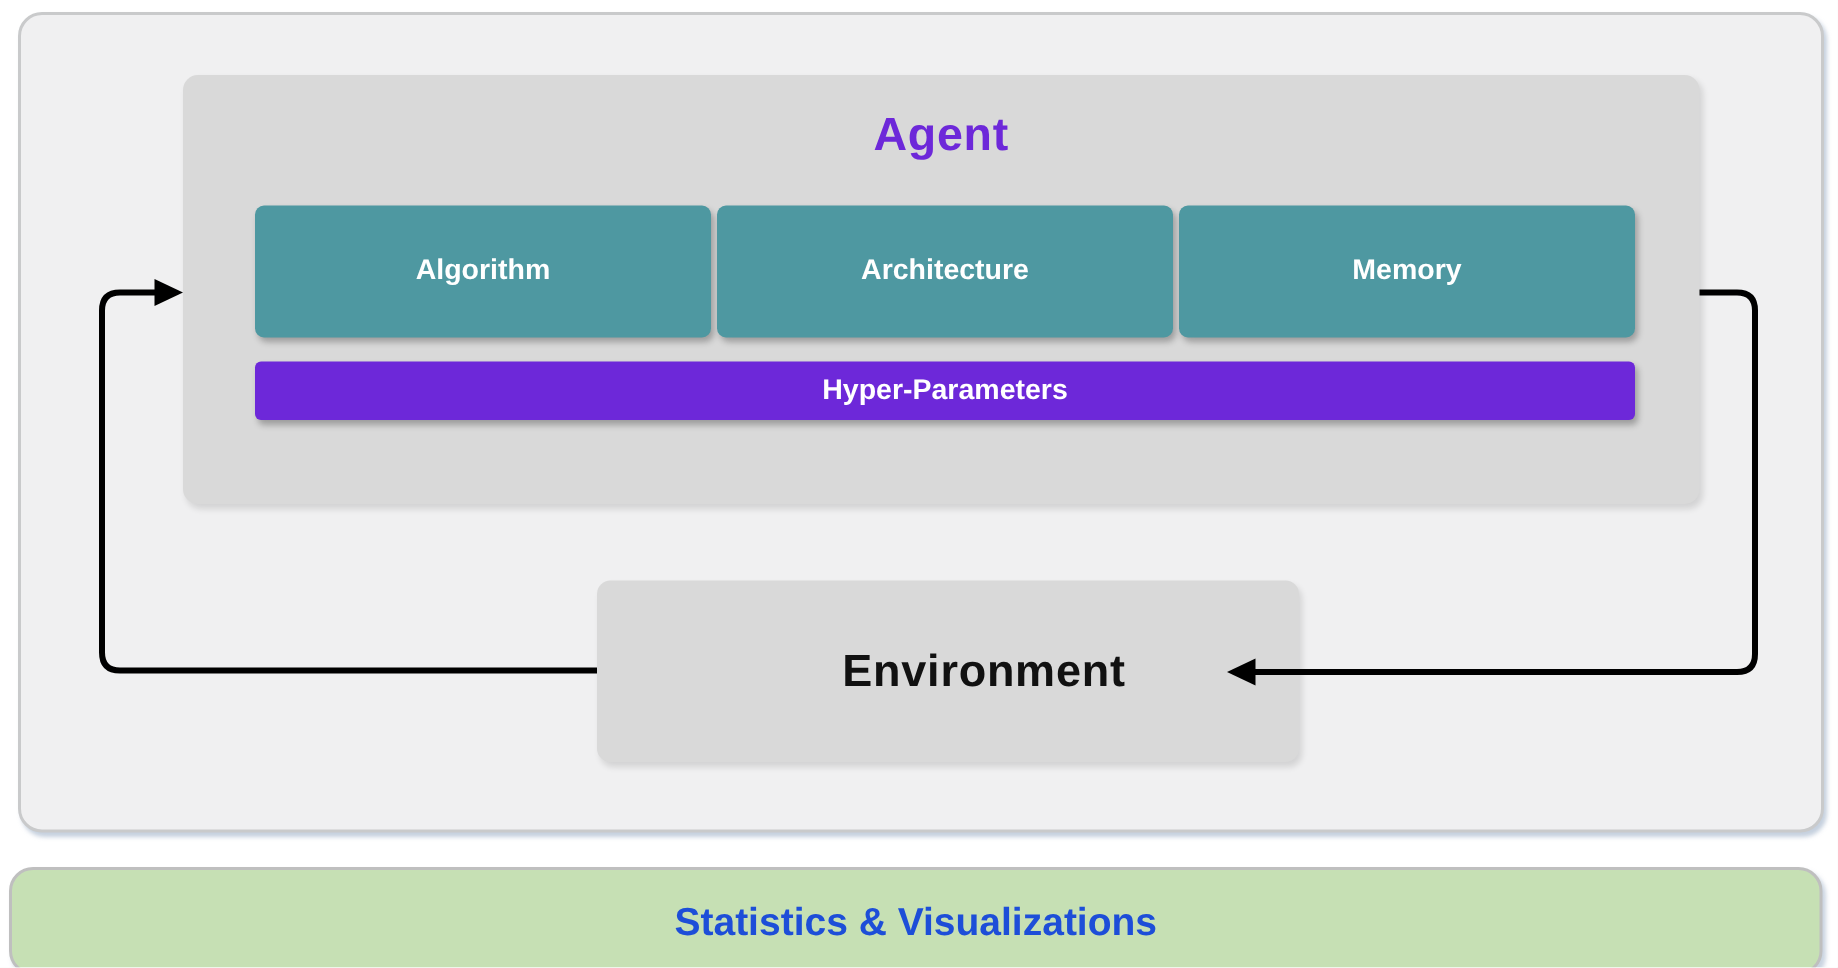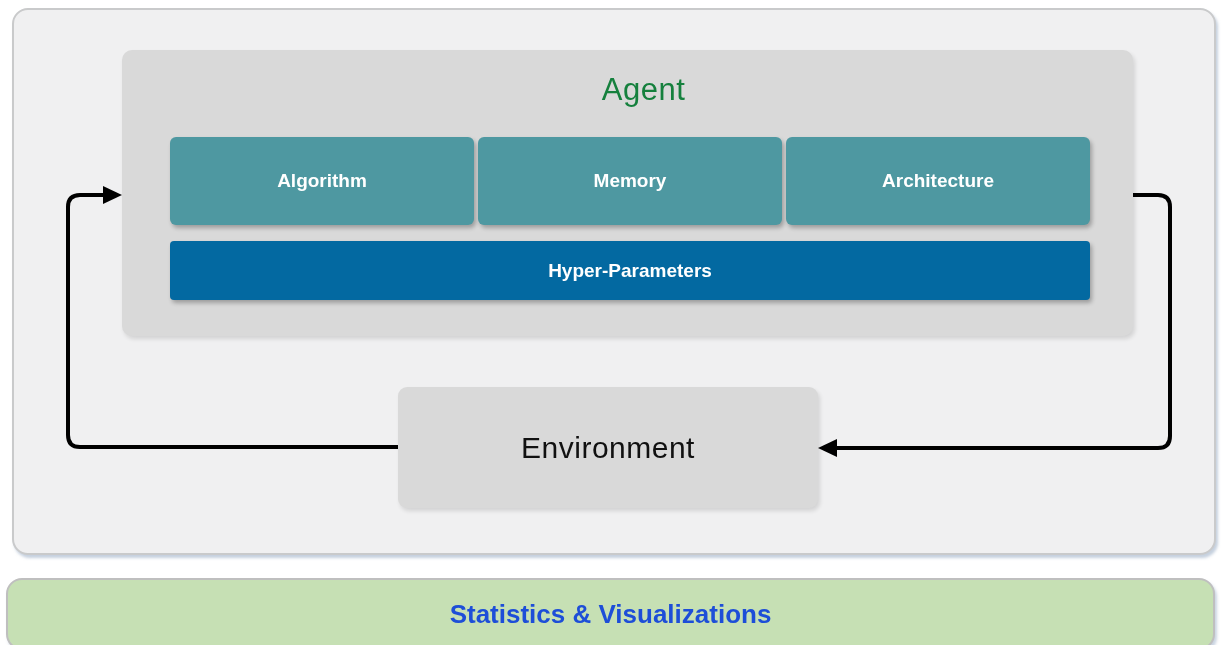--- a/index.html
+++ b/index.html
@@ -32,27 +32,27 @@
     left: 122px;
     top: 50px;
     width: 1011px;
     height: 286px;
     background: #D9D9D9;
     border-radius: 10px;
     box-shadow: 2px 3px 4px rgba(0, 0, 0, 0.12);
   }
   .agent-title {
     position: absolute;
-    left: 16px;
+    left: 0;
     top: 22px;
     width: 100%;
     text-align: center;
     font-size: 31px;
-    font-weight: normal;
-    color: #15803d;
+    font-weight: bold;
+    color: #6d28d9;
     letter-spacing: 0.5px;
   }
   .modules-row {
     position: absolute;
     left: 48px;
     top: 87px;
     width: 920px;
     height: 88px;
     display: flex;
     gap: 4px;
@@ -68,22 +68,22 @@
     align-items: center;
     justify-content: center;
     box-shadow: 2px 3px 4px rgba(0, 0, 0, 0.28);
     text-align: center;
   }
   .hyper-bar {
     position: absolute;
     left: 48px;
     top: 191px;
     width: 920px;
-    height: 59px;
-    background: #0369a1;
+    height: 39px;
+    background: #6d28d9;
     border-radius: 4px;
     color: #ffffff;
     font-weight: bold;
     font-size: 19px;
     display: flex;
     align-items: center;
     justify-content: center;
     box-shadow: 2px 3px 4px rgba(0, 0, 0, 0.28);
   }
   .environment-box {
@@ -91,24 +91,25 @@
     left: 398px;
     top: 387px;
     width: 420px;
     height: 121px;
     background: #D9D9D9;
     border-radius: 9px;
     display: flex;
     align-items: center;
     justify-content: center;
     font-size: 30px;
-    font-weight: normal;
+    font-weight: bold;
     color: #111111;
     box-shadow: 2px 3px 4px rgba(0, 0, 0, 0.12);
     letter-spacing: 0.5px;
+    padding-left: 48px;
   }
   .stats-bar {
     position: absolute;
     left: 6px;
     top: 578px;
     width: 1209px;
     height: 72px;
     box-sizing: border-box;
     background: #C6E0B4;
     border: 2px solid #BFBFBF;
@@ -135,22 +136,22 @@
 
 <div class="canvas">
 
   <div class="panel"></div>
 
   <div class="agent-container">
     <div class="agent-title">Agent</div>
 
     <div class="modules-row">
       <div class="module">Algorithm</div>
+      <div class="module">Architecture</div>
       <div class="module">Memory</div>
-      <div class="module">Architecture</div>
     </div>
 
     <div class="hyper-bar">Hyper-Parameters</div>
   </div>
 
   <div class="environment-box">Environment</div>
 
   <svg class="arrows-svg" viewBox="0 0 1225 645" xmlns="http://www.w3.org/2000/svg">
 
     <g>

